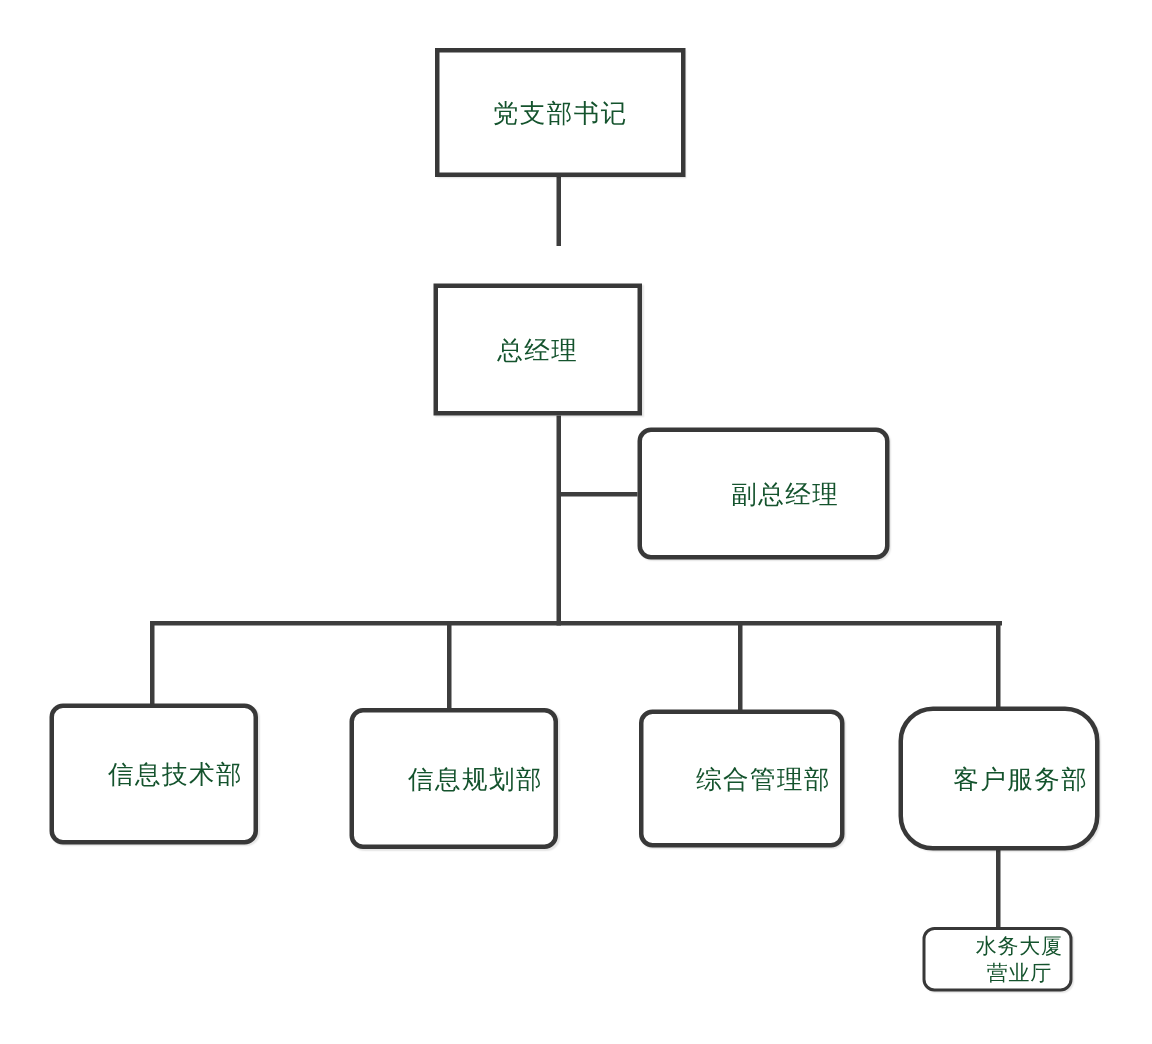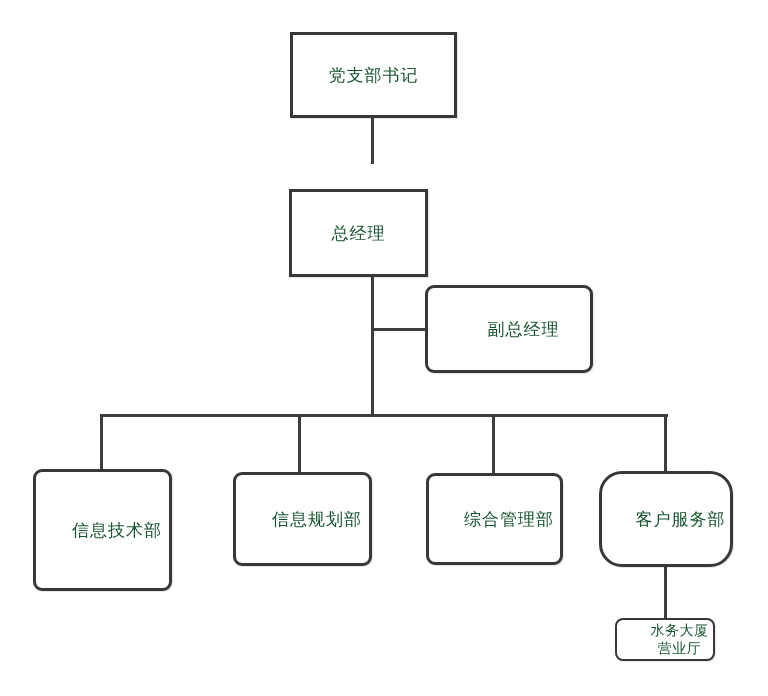--- a/index.html
+++ b/index.html
@@ -59,21 +59,21 @@
   </div>
 
   <div class="node" style="left:289px; top:163px; width:139px; height:88px;margin-top:26px;">
     <span class="label">总经理</span>
   </div>
 
   <div class="node rounded" style="left:425px; top:285px; width:168px; height:88px;">
     <span class="label">副总经理</span>
   </div>
 
-  <div class="node rounded" style="left:33px; top:469px; width:139px; height:122px;justify-content:center;">
+  <div class="node rounded" style="left:33px; top:469px; width:139px; height:94px;justify-content:center;">
     <span class="label">信息技术部</span>
   </div>
 
   <div class="node rounded" style="left:426px; top:473px; width:137px; height:92px;">
     <span class="label">综合管理部</span>
   </div>
 
   <div class="node rounded" style="left:233px; top:472px; width:139px; height:94px;">
     <span class="label">信息规划部</span>
   </div>

